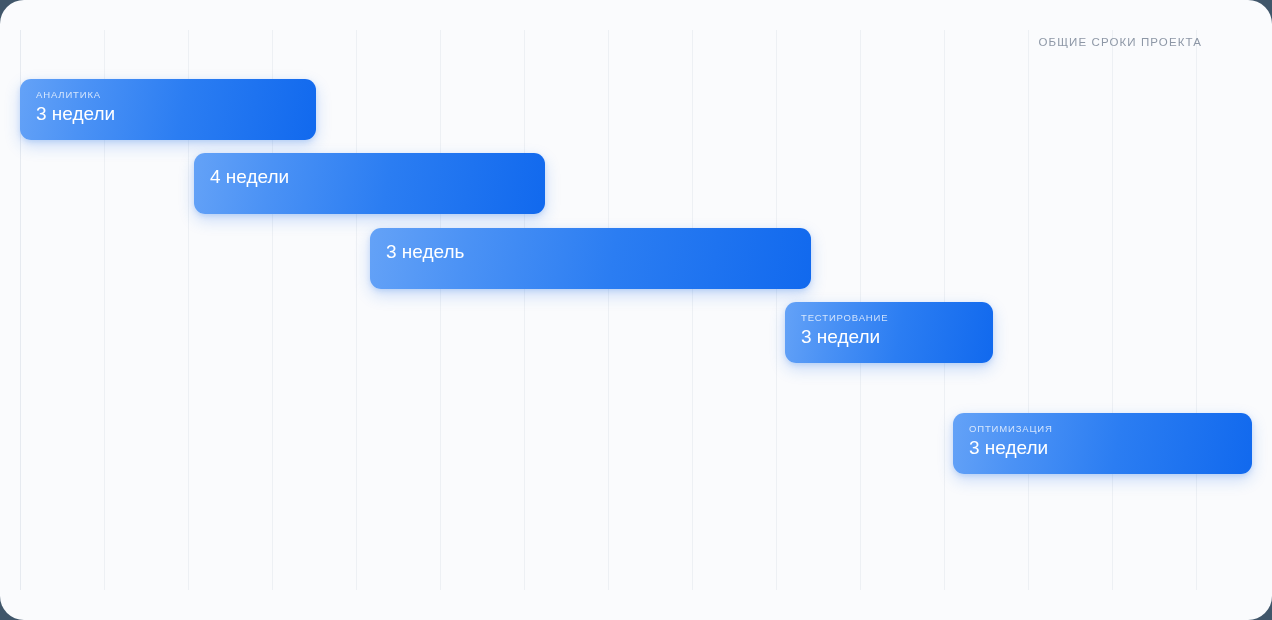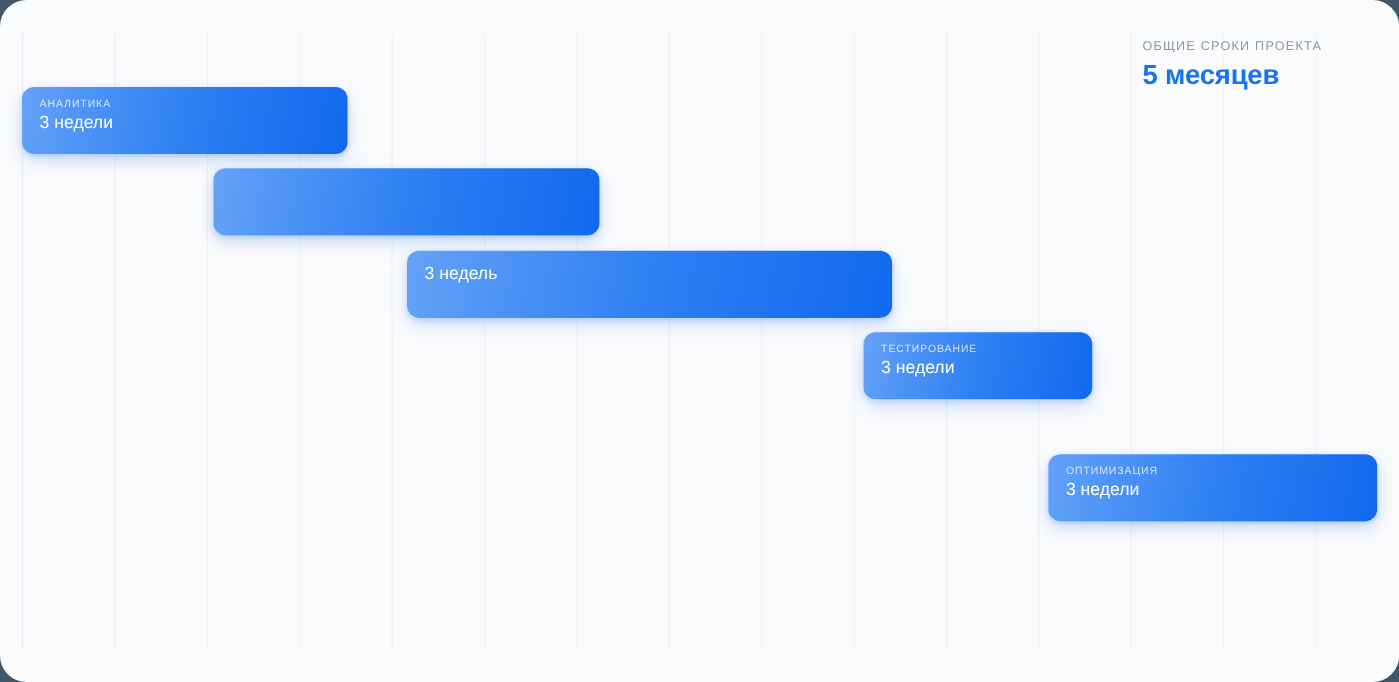--- a/index.html
+++ b/index.html
@@ -97,21 +97,21 @@
     font-size: 9.5px;
     letter-spacing: 0.85px;
     text-transform: uppercase;
     color: rgba(255, 255, 255, 0.76);
     font-weight: 500;
     line-height: 1.2;
     white-space: nowrap;
   }
   .bar-value {
     display: block;
-    font-size: 16px;
+    font-size: 19px;
     color: #ffffff;
     font-weight: 400;
     line-height: 1.25;
     margin-top: 2px;
     white-space: nowrap;
   }
 </style>
 </head>
 <body>
 
@@ -134,32 +134,32 @@
       <div class="grid-line" style="left: 1112px;"></div>
       <div class="grid-line" style="left: 1196px;"></div>
     </div>
 
   <div class="bars-layer">
       <div class="bar" style="left: 20px; top: 79px; width: 296px;">
         <span class="bar-label">АНАЛИТИКА</span>
         <span class="bar-value">3 недели</span>
       </div>
       <div class="bar" style="left: 194px; top: 153px; width: 351px;">
+        <span class="bar-value">4 недели</span>
       </div>
       <div class="bar" style="left: 370px; top: 228px; width: 441px;">
         <span class="bar-value">3 недель</span>
       </div>
       <div class="bar" style="left: 785px; top: 302px; width: 208px;">
         <span class="bar-label">ТЕСТИРОВАНИЕ</span>
         <span class="bar-value">3 недели</span>
       </div>
       <div class="bar" style="left: 953px; top: 377px; width: 299px; margin-top: 36px;">
         <span class="bar-label">ОПТИМИЗАЦИЯ</span>
         <span class="bar-value">3 недели</span>
       </div>
     </div>
 
   <div class="summary">
     <div class="summary-label">ОБЩИЕ СРОКИ ПРОЕКТА</div>
-    <div class="summary-value">5 месяцев</div>
   </div>
 
 </div>
 
 </body></html>

